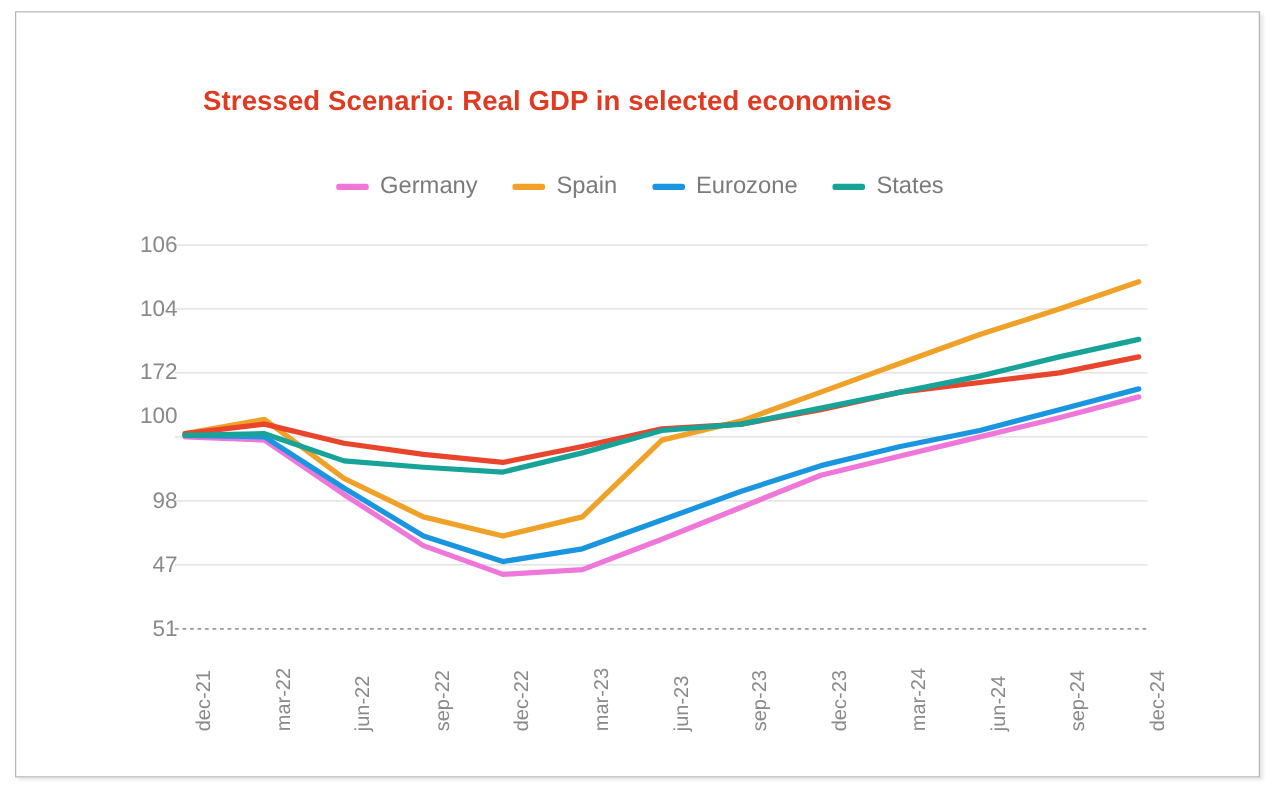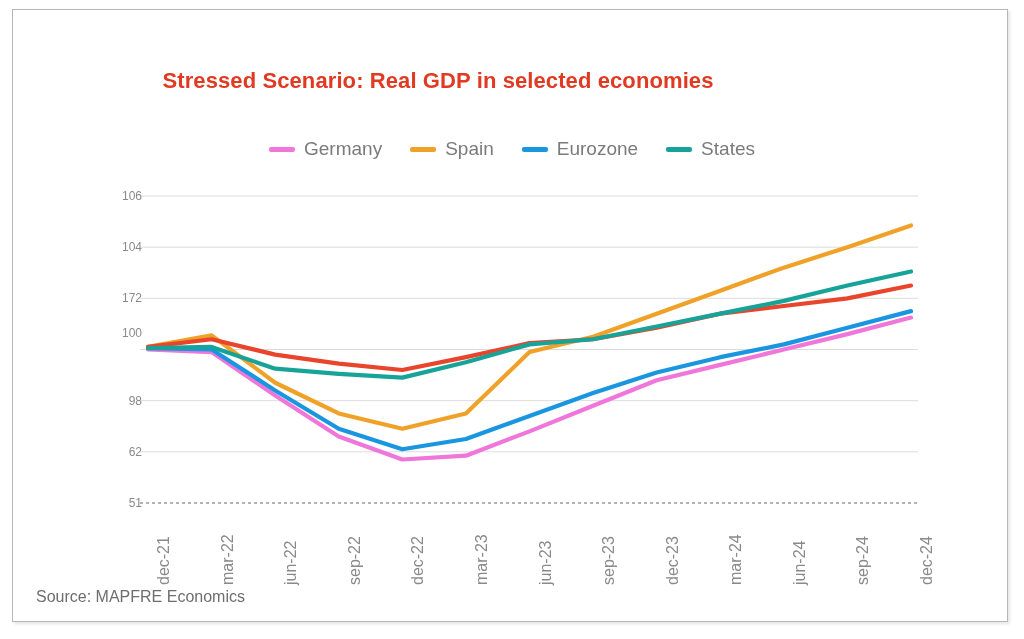--- a/index.html
+++ b/index.html
@@ -75,21 +75,21 @@
     left: 100px;
     top: 186px;
     width: 42px;
     height: 320px;
   }
   .ytick {
     position: absolute;
     right: 0;
     transform: translateY(-50%);
     color: #8a8a8a;
-    font-size: 12px;
+    font-size: 18px;
     text-align: right;
     white-space: nowrap;
   }
   #xlabels {
     position: absolute;
     left: 0;
     top: 0;
     width: 1024px;
     height: 639px;
   }
@@ -154,34 +154,33 @@
         <polyline points="148.00,348.22 211.58,346.94 275.17,368.69 338.75,373.80 402.33,377.64 465.92,362.29 529.50,344.38 593.08,339.27 656.67,326.47 720.25,313.68 783.83,300.89 847.42,285.54 911.00,271.47" fill="none" stroke="#17a398" stroke-width="4.2" stroke-linejoin="round" stroke-linecap="round"></polyline>
       </svg>
   </div>
 
   <div id="ylabels">
       <div class="ytick" style="top: 10px;">106</div>
       <div class="ytick" style="top: 61.1667px;">104</div>
       <div class="ytick" style="top: 112.333px;">172</div>
       <div class="ytick" style="top: 147px;">100</div>
       <div class="ytick" style="top: 214.667px;">98</div>
-      <div class="ytick" style="top: 265.833px;">62</div>
+      <div class="ytick" style="top: 265.833px;">47</div>
       <div class="ytick" style="top: 317px;">51</div>
     </div>
   <div id="xlabels">
       <div class="xtick" style="left: 155px; top: 585px;">dec-21</div>
       <div class="xtick" style="left: 218.583px; top: 585px;">mar-22</div>
       <div class="xtick" style="left: 282.167px; top: 585px;">jun-22</div>
       <div class="xtick" style="left: 345.75px; top: 585px;">sep-22</div>
       <div class="xtick" style="left: 409.333px; top: 585px;">dec-22</div>
       <div class="xtick" style="left: 472.917px; top: 585px;">mar-23</div>
       <div class="xtick" style="left: 536.5px; top: 585px;">jun-23</div>
       <div class="xtick" style="left: 600.083px; top: 585px;">sep-23</div>
       <div class="xtick" style="left: 663.667px; top: 585px;">dec-23</div>
       <div class="xtick" style="left: 727.25px; top: 585px;">mar-24</div>
       <div class="xtick" style="left: 790.833px; top: 585px;">jun-24</div>
       <div class="xtick" style="left: 854.417px; top: 585px;">sep-24</div>
       <div class="xtick" style="left: 918px; top: 585px;">dec-24</div>
     </div>
 
-  <div id="source">Source: MAPFRE Economics</div>
 
 </div>
 
 </body></html>

